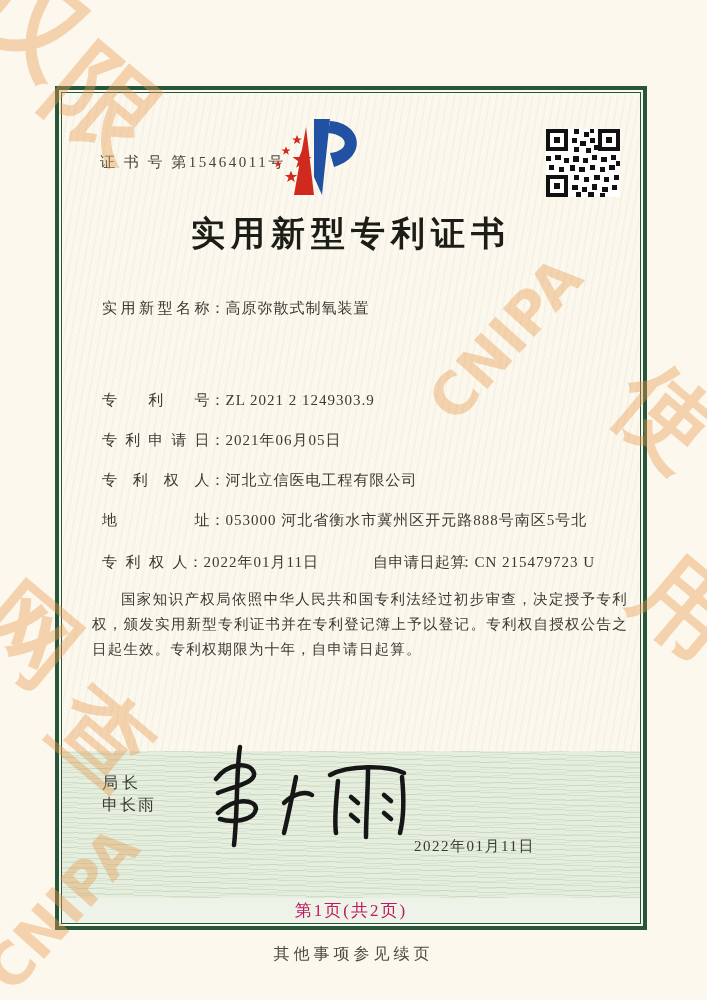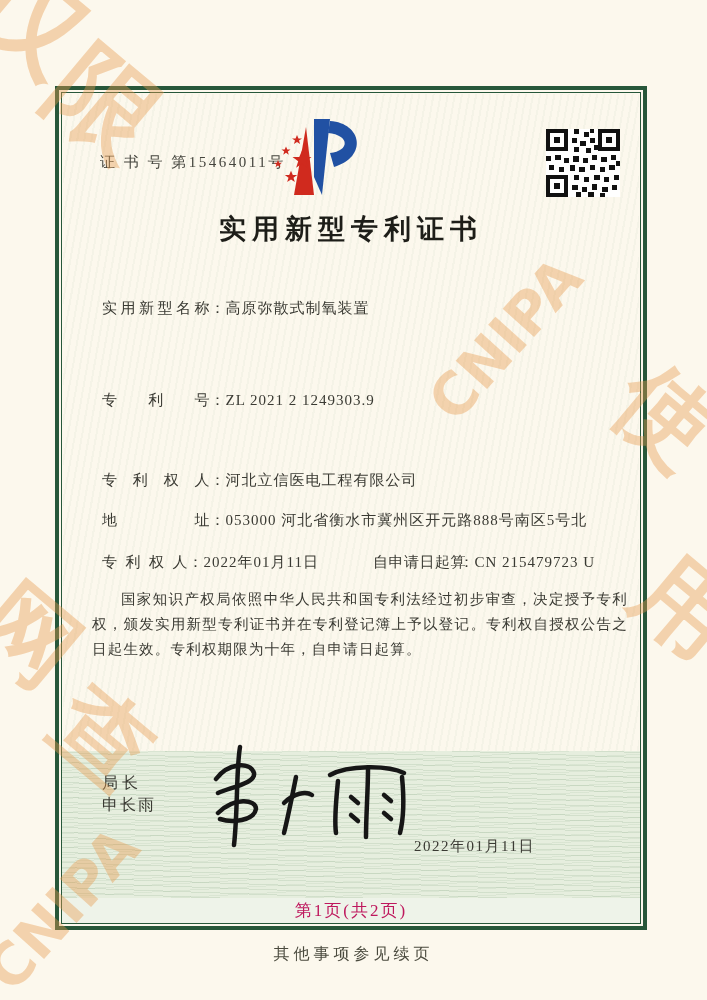--- a/index.html
+++ b/index.html
@@ -21,21 +21,21 @@
   .frame-texture{
     position:absolute;inset:1px;pointer-events:none;
     background-image:repeating-linear-gradient(100deg, rgba(150,180,150,0.07) 0 2px, transparent 2px 7px);
   }
   
   .cert-no{position:absolute;top:28px;left:38px;font-size:15px;letter-spacing:2.5px;color:#45453e;white-space:nowrap;margin-top:32px;}
   .logo{position:absolute;top:22px;left:204px;}
   .qr{position:absolute;top:36px;left:484px;}
   .title{
     position:absolute;top:118px;left:0;right:0;text-align:center;
-    font-size:27px;font-weight:bold;letter-spacing:6px;color:#1d1d18;white-space:nowrap;
+    font-size:34px;font-weight:bold;letter-spacing:6px;color:#1d1d18;white-space:nowrap;
   }
   
   .frow{position:absolute;left:40px;font-size:15px;letter-spacing:0.5px;white-space:nowrap;}
   .flabel{display:inline-block;width:108px;text-align:justify;text-align-last:justify;vertical-align:top;}
   .flabel.narrow{width:86px;}
   .fvalue{letter-spacing:1px;}
   .fgroup2{position:absolute;left:271px;top:0;}
   
   .body-text{
     position:absolute;top:494px;left:30px;width:536px;
@@ -167,20 +167,23 @@
       </div>
 
       <div class="title">实用新型专利证书</div>
 
       <div class="frow" style="top:206px">
         <span class="flabel">实用新型名称</span><span>：</span><span class="fvalue">高原弥散式制氧装置</span>
       </div>
       <div class="frow" style="top:298px">
         <span class="flabel">专利号</span><span>：</span><span class="fvalue">ZL 2021 2 1249303.9</span>
       </div>
+      <div class="frow" style="top:338px">
+        <span class="flabel">专利申请日</span><span>：</span><span class="fvalue">2021年06月05日</span>
+      </div>
       <div class="frow" style="top:378px">
         <span class="flabel">专利权人</span><span>：</span><span class="fvalue">河北立信医电工程有限公司</span>
       </div>
       <div class="frow" style="top:418px">
         <span class="flabel">地址</span><span>：</span><span class="fvalue">053000 河北省衡水市冀州区开元路888号南区5号北</span>
       </div>
       <div class="frow" style="top:460px">
         <span class="flabel narrow">专利权人</span><span>：</span><span class="fvalue">2022年01月11日</span>
         <span class="fgroup2">
           <span class="flabel narrow">自申请日起算</span><span>：</span><span class="fvalue">CN 215479723 U</span>

